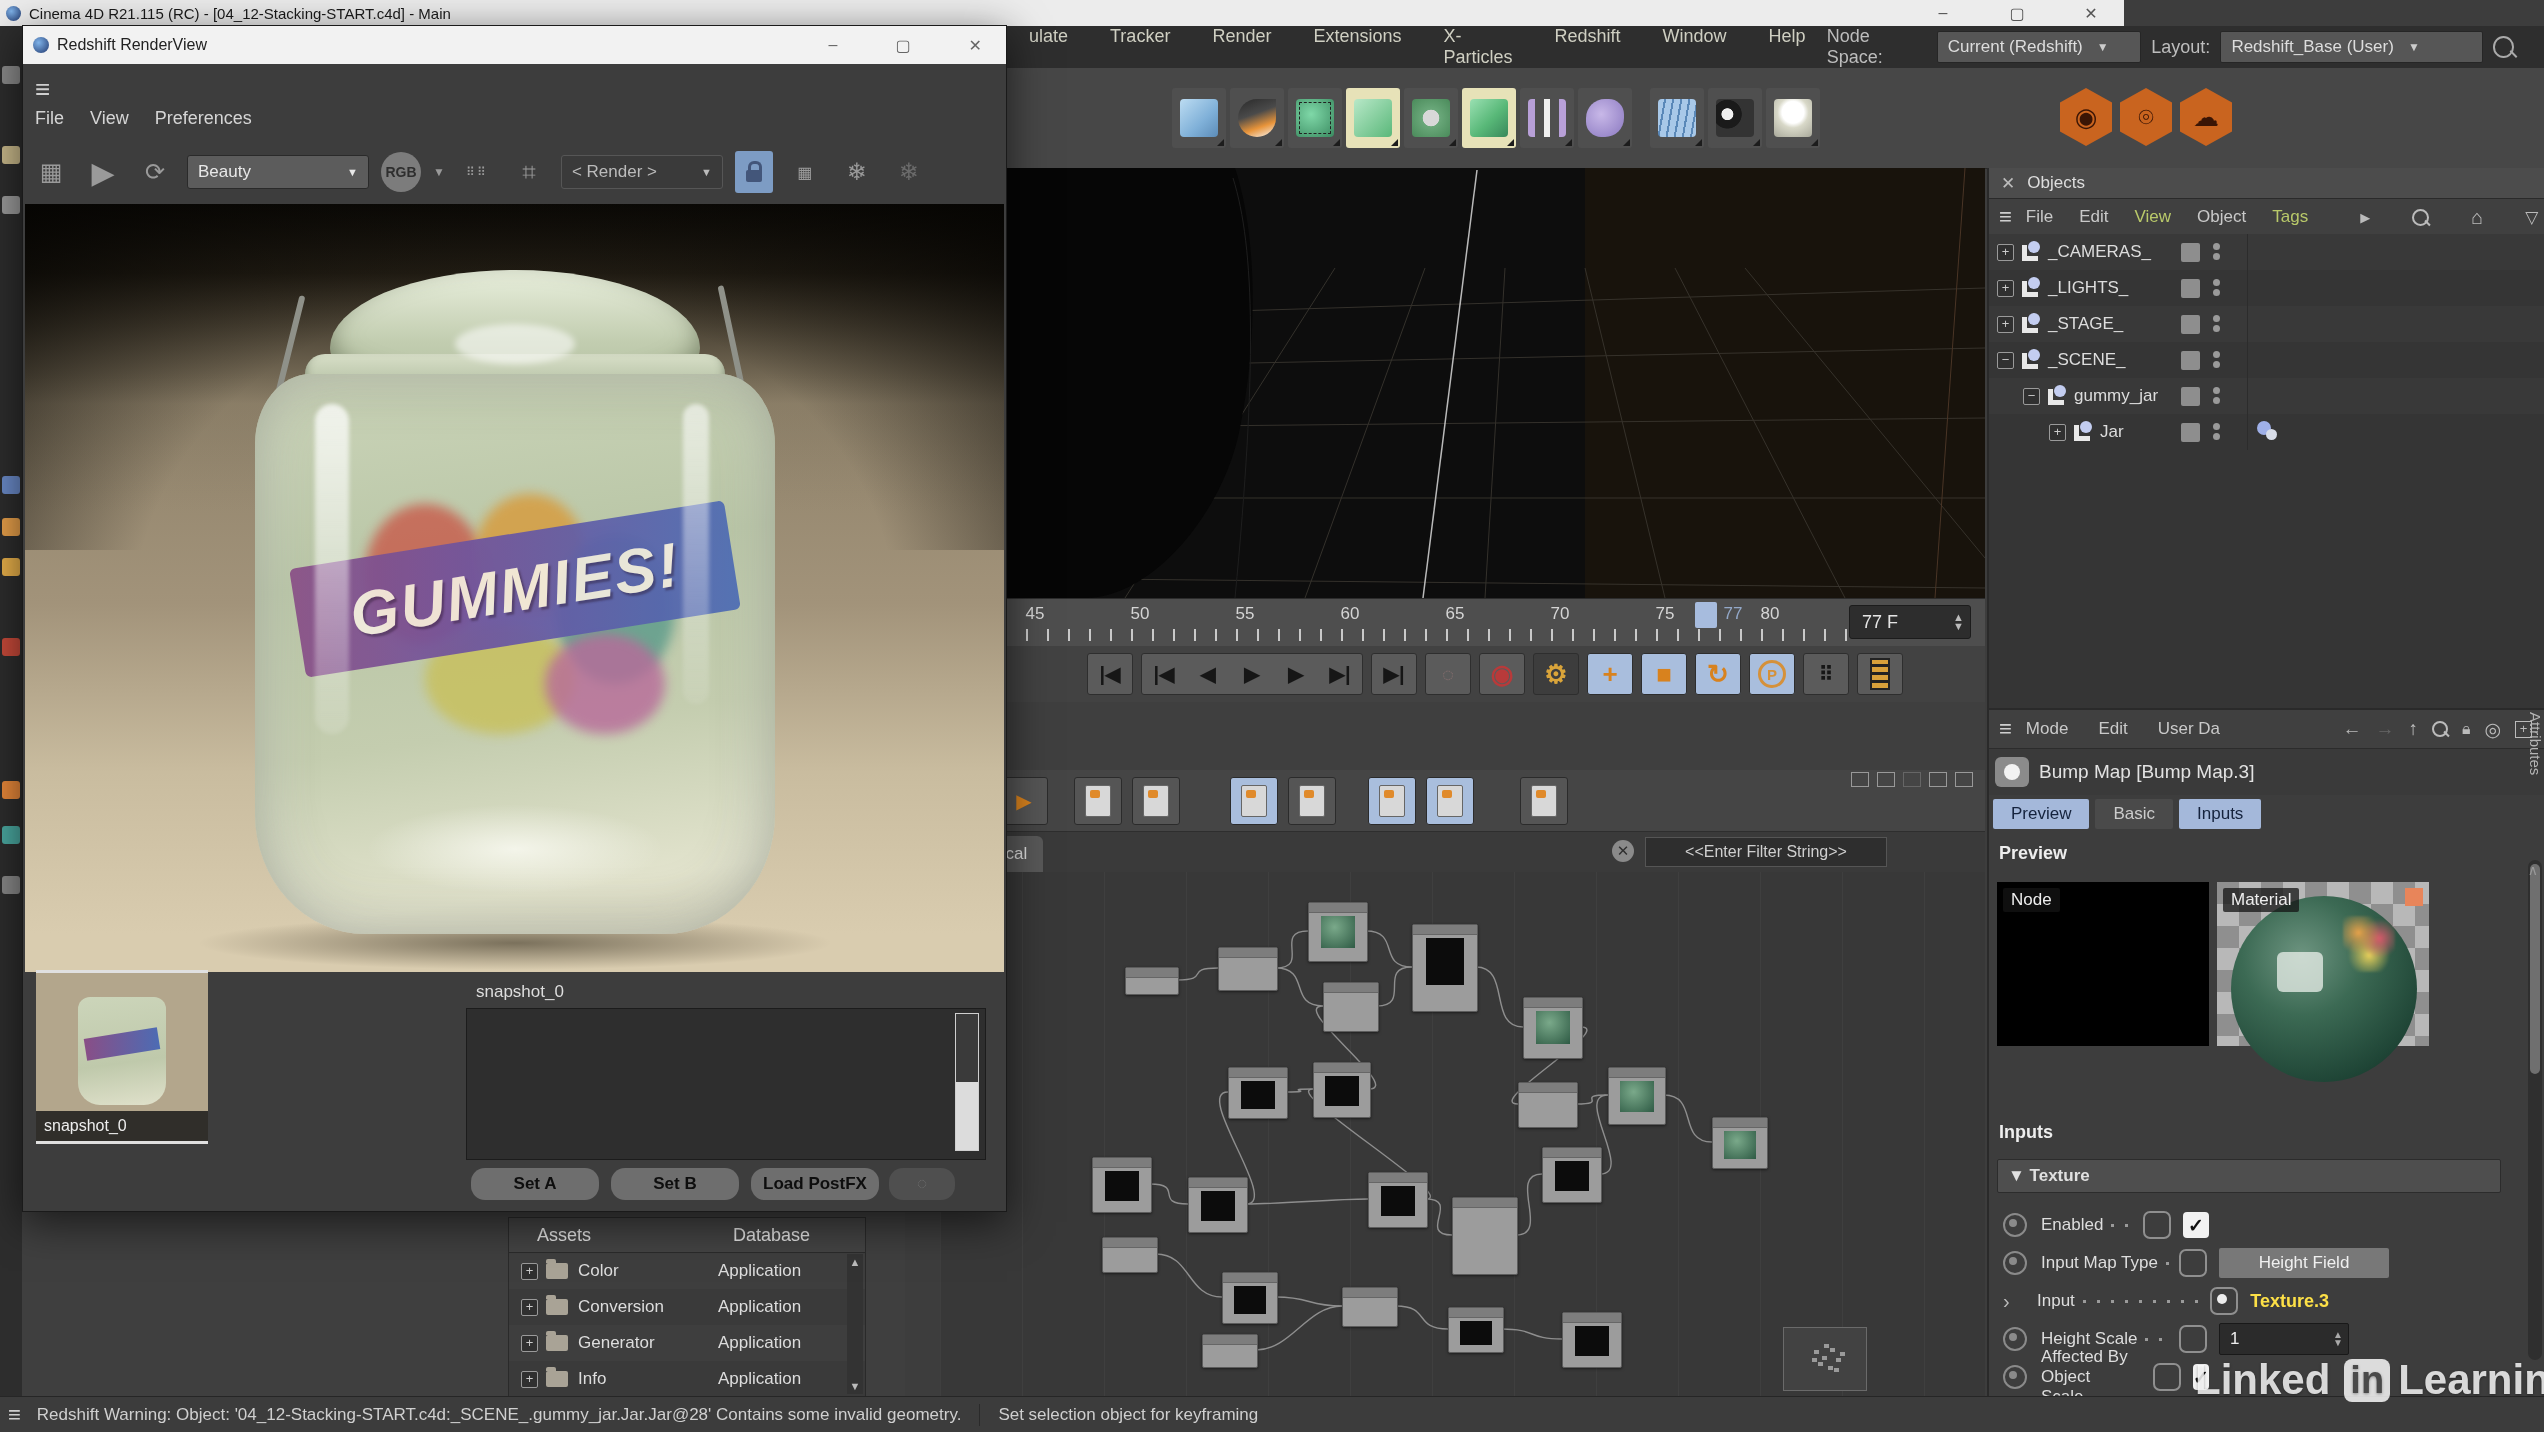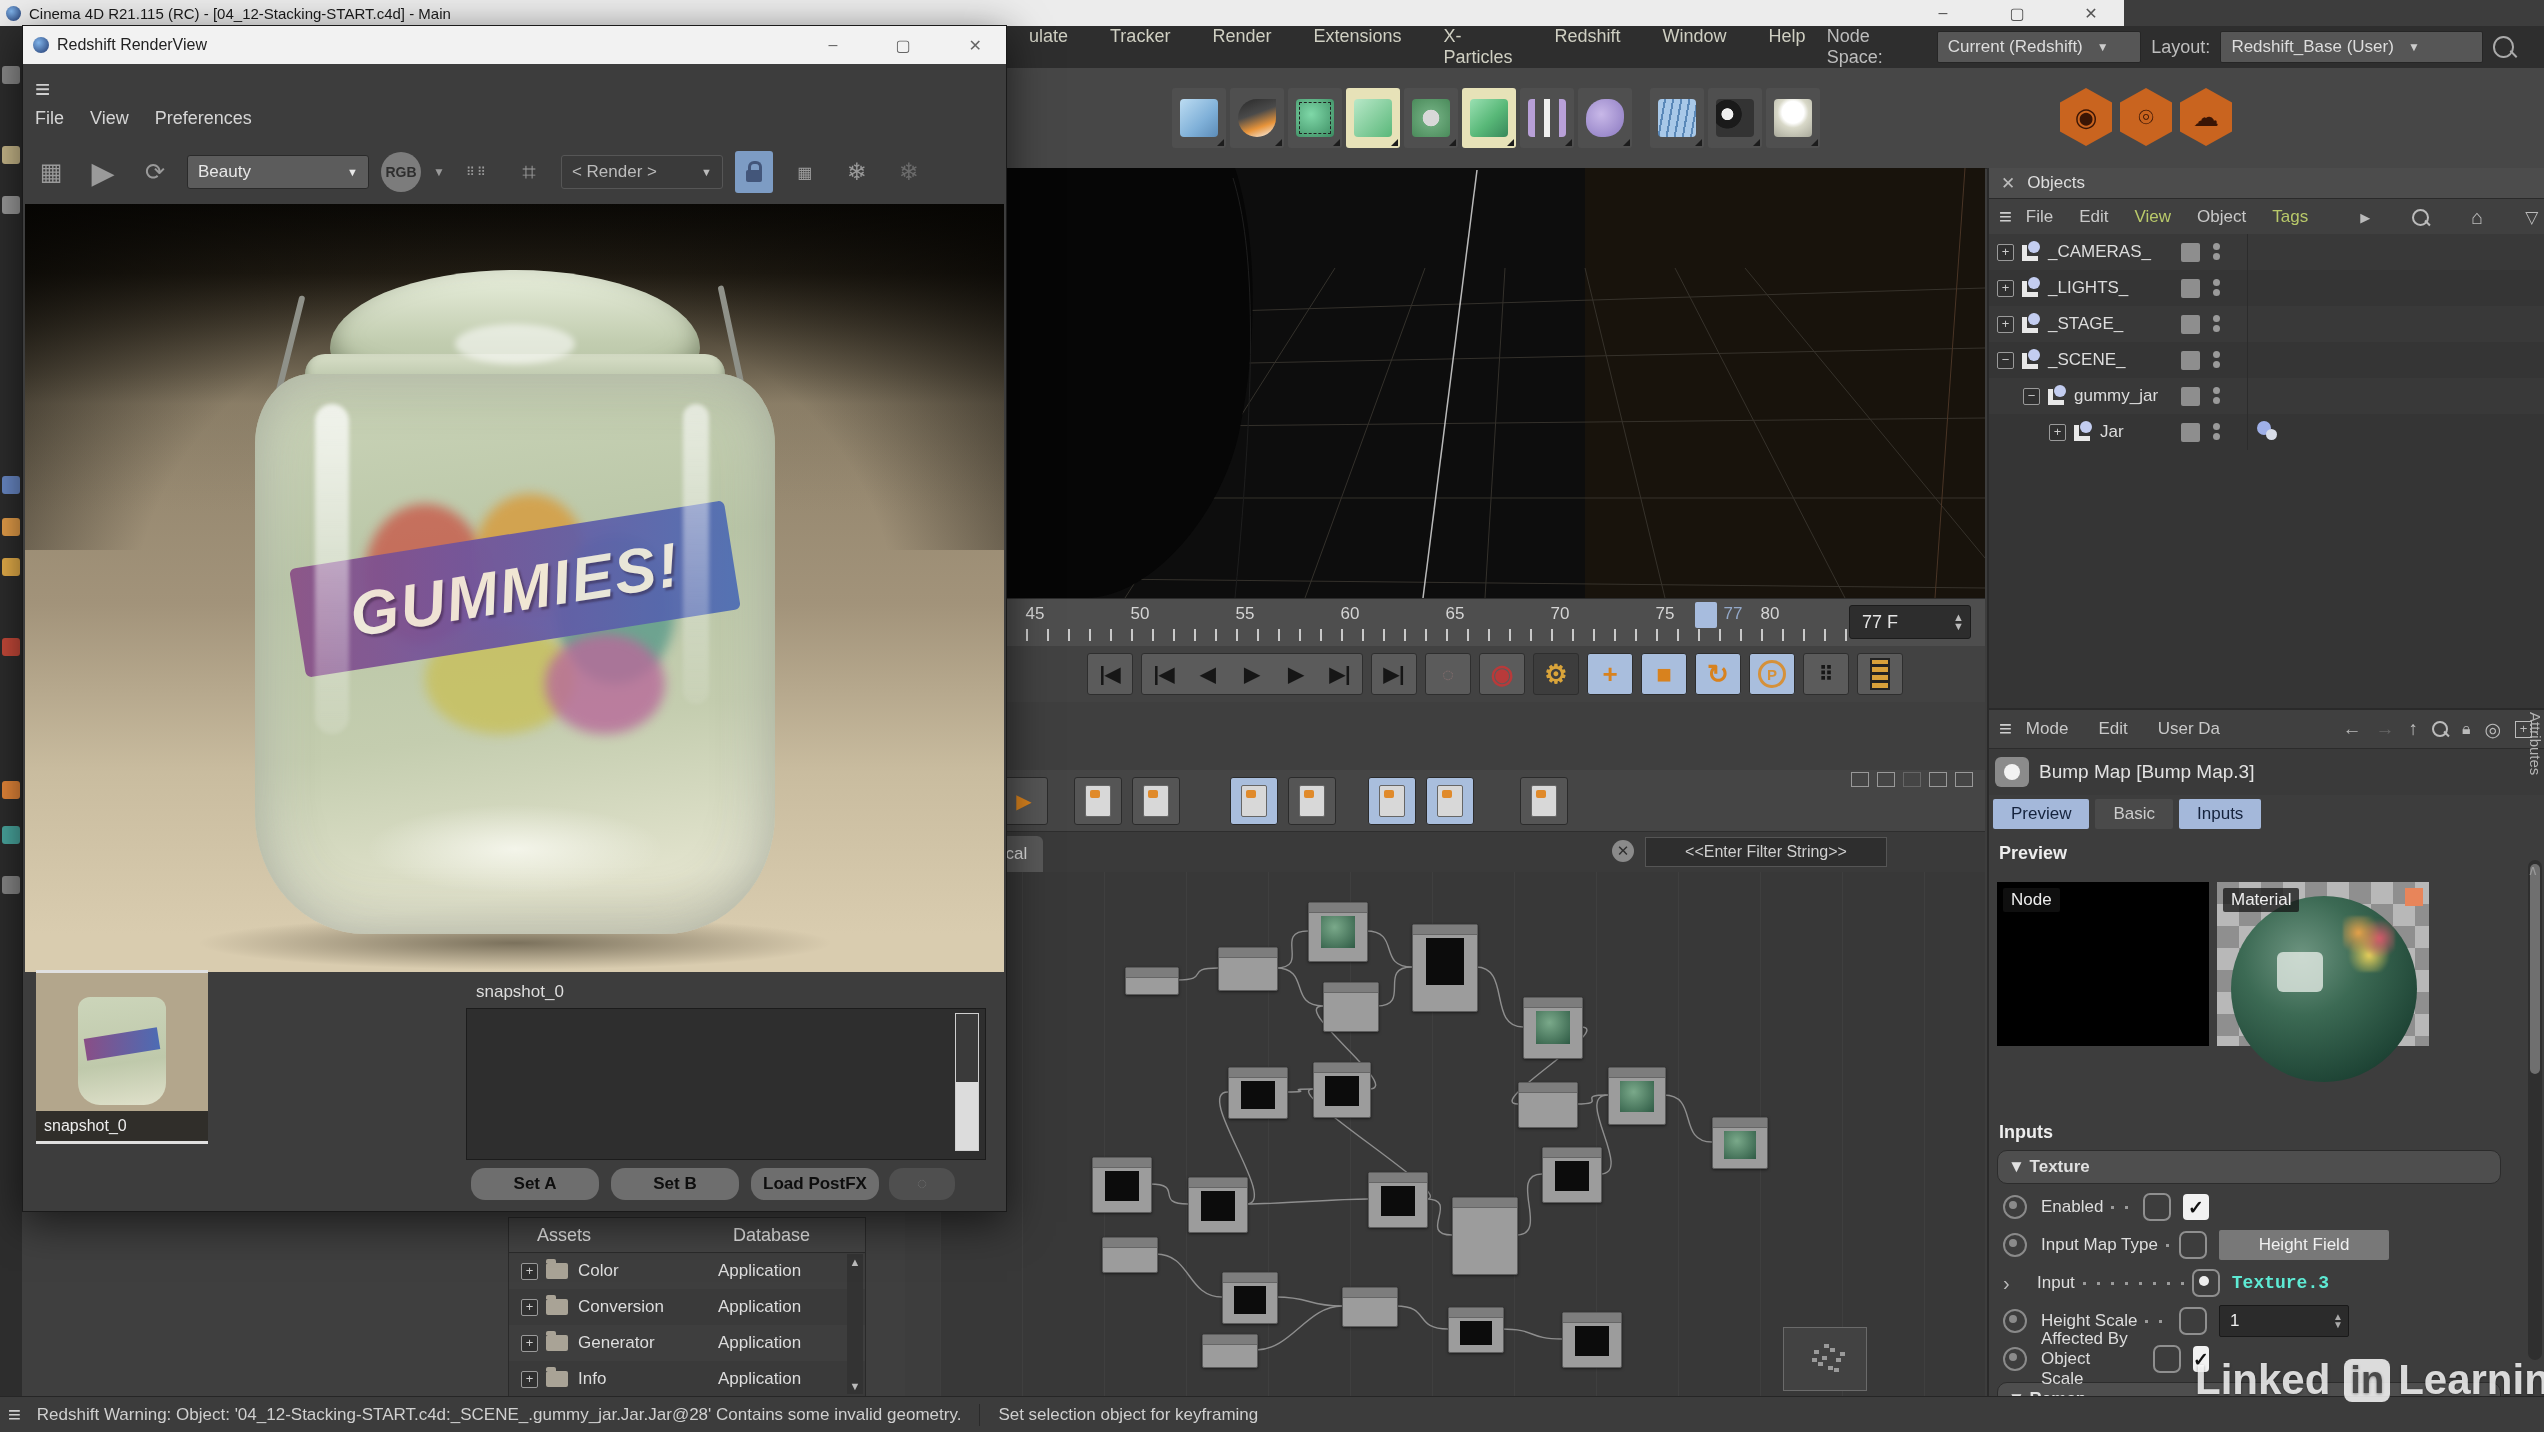--- a/index.html
+++ b/index.html
@@ -117,38 +117,38 @@
   #attrmenu .mi{margin-right:30px;}
   #attrtitle{height:46px;display:flex;align-items:center;background:#3a3a3a;font-size:19px;color:#e2e2e2;}
   .nodechipbig{width:34px;height:30px;background:#8b8b8b;border-radius:6px;margin:0 10px 0 6px;position:relative;}
   .nodechipbig:before{content:"";position:absolute;left:9px;top:7px;width:16px;height:16px;border-radius:50%;background:#f2f2f2;}
   #attrtabs{height:38px;display:flex;align-items:center;gap:6px;padding-left:4px;}
   .atab{height:30px;padding:0 18px;display:flex;align-items:center;font-size:17px;border-radius:2px;background:#4a4a4a;color:#ccc;}
   .atab.sel{background:#a4b8da;color:#15233d;}
   .sechead{font-size:18px;font-weight:bold;color:#eee;padding:10px 0 6px 10px;}
   .pvbox{position:absolute;width:212px;height:164px;}
   .pvchip{position:absolute;left:6px;top:6px;background:rgba(20,20,20,.75);color:#eee;font-size:17px;padding:2px 8px;border-radius:2px;}
-  .groupbar{margin:4px 8px;height:32px;background:#4e4e4e;border:1px solid #2c2c2c;border-radius:10px;
+  .groupbar{margin:13px 8px;height:32px;background:#4e4e4e;border:1px solid #2c2c2c;border-radius:2px;
     display:flex;align-items:center;font-size:17px;color:#e0e0e0;font-weight:bold;}
   .arow{height:38px;display:flex;align-items:center;font-size:17px;color:#ddd;padding-left:14px;}
   .animdot{width:20px;height:20px;border:2px solid #8a8a8a;border-radius:50%;position:relative;margin-right:14px;flex:none;}
   .animdot:before{content:"";position:absolute;left:4px;top:4px;width:8px;height:8px;border-radius:50%;background:#8a8a8a;}
   .leader{flex:1;height:4px;margin:0 8px;background:repeating-linear-gradient(90deg,#9a9a9a 0 3px,transparent 3px 14px);
     background-position:0 center;background-size:100% 3px;background-repeat:no-repeat;}
   .port{width:24px;height:24px;border:2px solid #8f8f8f;border-radius:7px;position:relative;flex:none;margin-right:12px;}
   .port.conn{background:#3d3d3d;}
   .port.conn:before{content:"";position:absolute;left:5px;top:5px;width:10px;height:10px;border-radius:50%;background:#ededed;}
   .checkbox{width:26px;height:26px;background:#f2f2f2;border-radius:4px;color:#111;font-size:19px;font-weight:bold;
     display:flex;align-items:center;justify-content:center;}
   .valbtn{width:170px;height:30px;background:#787878;border-radius:2px;color:#f0f0f0;font-size:17px;
     display:flex;align-items:center;justify-content:center;}
   .spinbox{width:118px;height:30px;background:#2b2b2b;border:1px solid #191919;border-radius:2px;color:#eee;
     font-size:17px;display:flex;align-items:center;padding-left:10px;}
   .spinbox .spin{margin-left:auto;margin-right:5px;color:#aaa;font-size:10px;line-height:8px;text-align:center;}
-  .boldval{font-size:18px;font-weight:bold;color:#5eead4;font-family:Liberation Mono, monospace;}
+  .boldval{font-size:18px;font-weight:bold;color:#fde047;}
   #attrscroll{position:absolute;right:4px;top:150px;width:14px;height:500px;background:#2f2f2f;border-radius:7px;}
   #attrscroll i{position:absolute;left:2px;top:4px;width:10px;height:210px;background:#6f6f6f;border-radius:5px;}
   #attrside{left:2526px;top:712px;width:18px;height:160px;color:#b5b5b5;font-size:15px;
     writing-mode:vertical-rl;display:flex;align-items:center;}
 
   
   #rview{left:22px;top:25px;width:983px;height:1185px;background:#3d3d3d;
     box-shadow:0 10px 40px rgba(0,0,0,.6);border:1px solid #1a1a1a;}
   #rvtitle{height:38px;background:#f2f2f2;display:flex;align-items:center;color:#222;font-size:16px;}
   #rvtitle .appicon{width:16px;height:16px;border-radius:50%;background:radial-gradient(circle at 35% 35%,#7fb2e8,#20386e);margin:0 8px 0 10px;}

